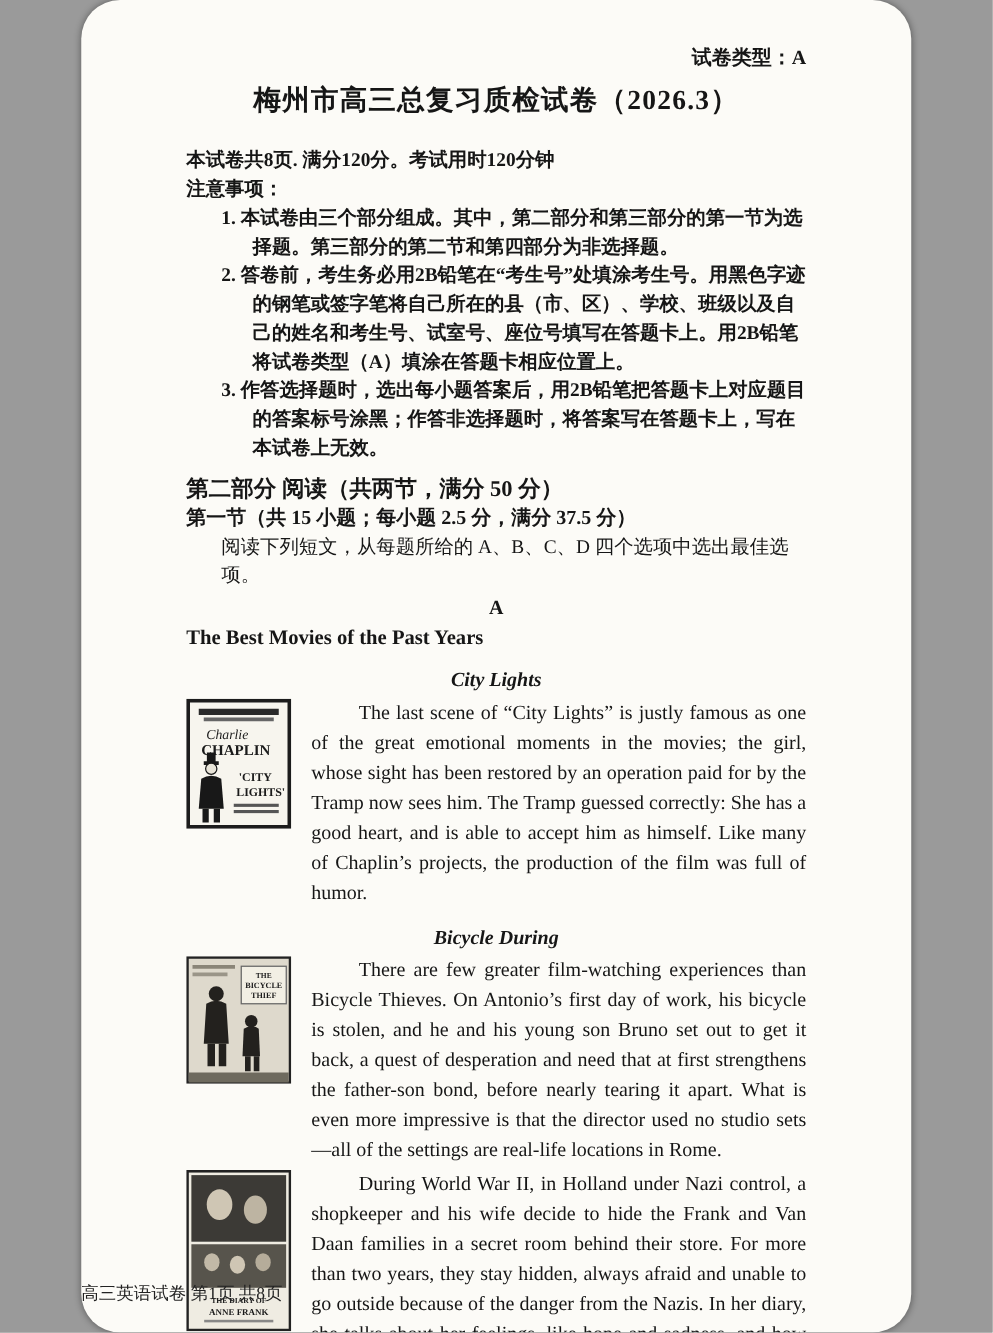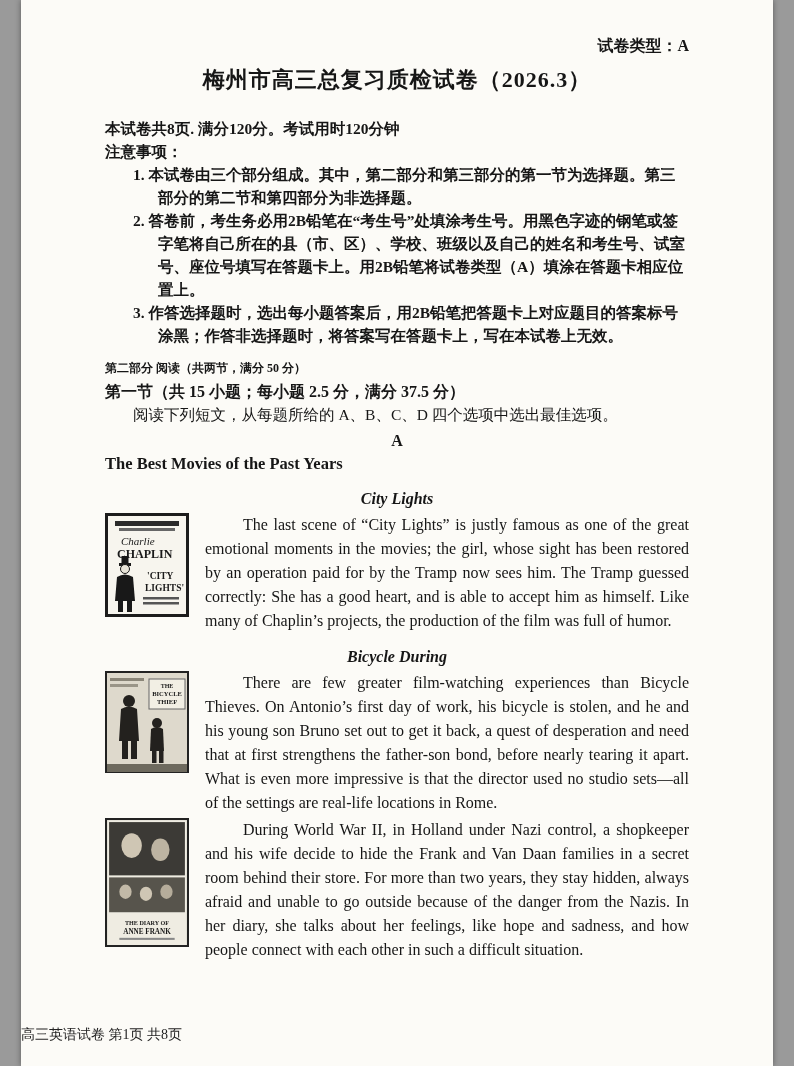--- a/index.html
+++ b/index.html
@@ -1,38 +1,39 @@
 <!DOCTYPE html>
 <html><head>
 <meta charset="utf-8">
 <style>
   * { margin: 0; padding: 0; box-sizing: border-box; }
   html, body { background: #9a9a9a; }
   body { display: flex; justify-content: center; }
   .page {
-    width: 752px; height: 1066px;
+    width: 664px; height: 1066px;
     background: #fcfbf7;
     position: relative;
     overflow: hidden;
     color: #161616;
     font-family: "Liberation Serif", "DejaVu Serif", serif;
     box-shadow: 0 0 6px rgba(0,0,0,.4);
+    border-radius: 31px;
   }
   .content { padding: 36px 84px 0 84px; }
 
   .paper-type { text-align: right; font-weight: 700; font-size: 16px; }
   .exam-title { text-align: center; font-size: 22px; font-weight: 700; margin-top: 8px; letter-spacing: 1px; }
   .subject-title { text-align: center; font-size: 30px; font-weight: 700; margin-top: 8px; letter-spacing: 3px; }
 
   .exam-info { margin-top: 22px; font-weight: 700; font-size: 15.5px; line-height: 23px; }
   .notes-header { font-weight: 700; font-size: 15.5px; line-height: 23px; }
   .notes { list-style: none; font-size: 15.5px; font-weight: 600; }
   .notes li { margin-left: 28px; padding-left: 25px; text-indent: -25px; line-height: 23px; }
 
-  .part-title { margin-top: 10px; font-weight: 700; font-size: 12px; line-height: 23px; }
+  .part-title { margin-top: 10px; font-weight: 700; font-size: 18px; line-height: 23px; }
   .section-title { font-weight: 700; font-size: 16px; line-height: 23px; }
   .instruction { margin-left: 28px; font-size: 15.5px; font-weight: 500; line-height: 23px; }
 
   .passage-label { text-align: center; font-weight: 700; font-size: 16px; margin-top: 4px; line-height: 22px; }
   .passage-title { text-align: left; font-weight: 700; font-size: 16.5px; line-height: 23px; }
 
   .movie-title { text-align: center; font-weight: 700; font-style: italic; font-size: 16px; line-height: 23px; margin-top: 12px; }
   .movie-body { display: flex; gap: 16px; margin-top: 3px; }
   .poster { flex: 0 0 84px; }
   .poster svg { width: 84px; height: auto; display: block; }

